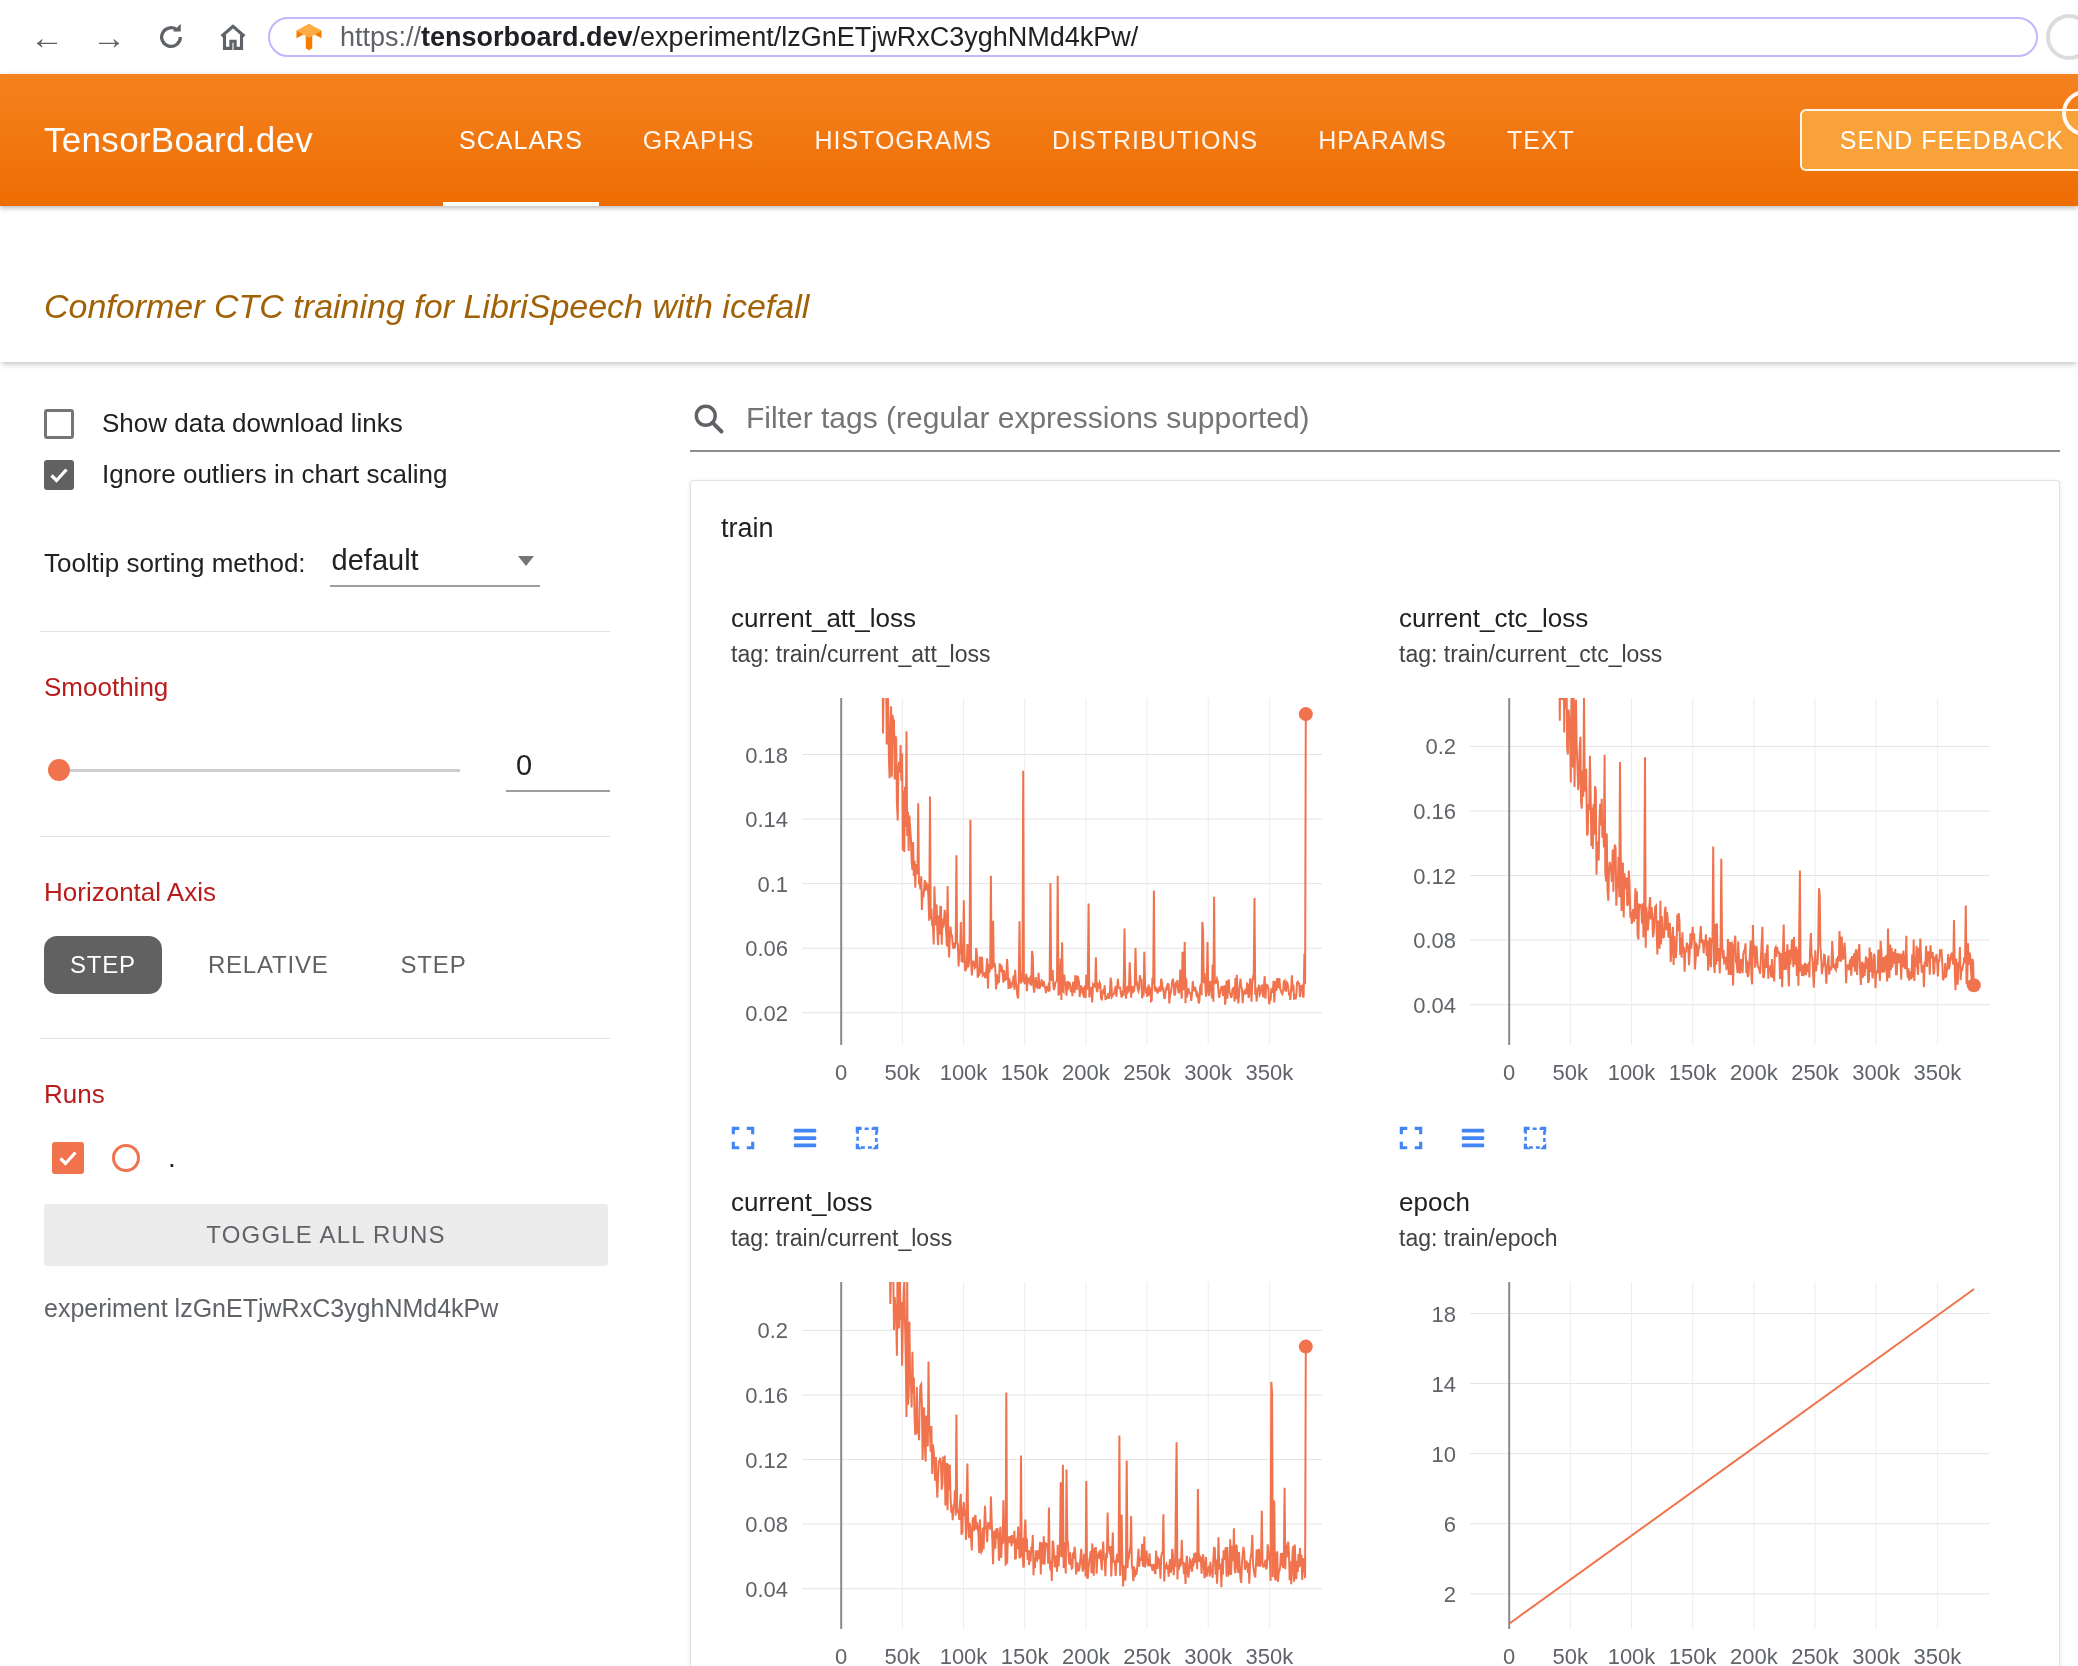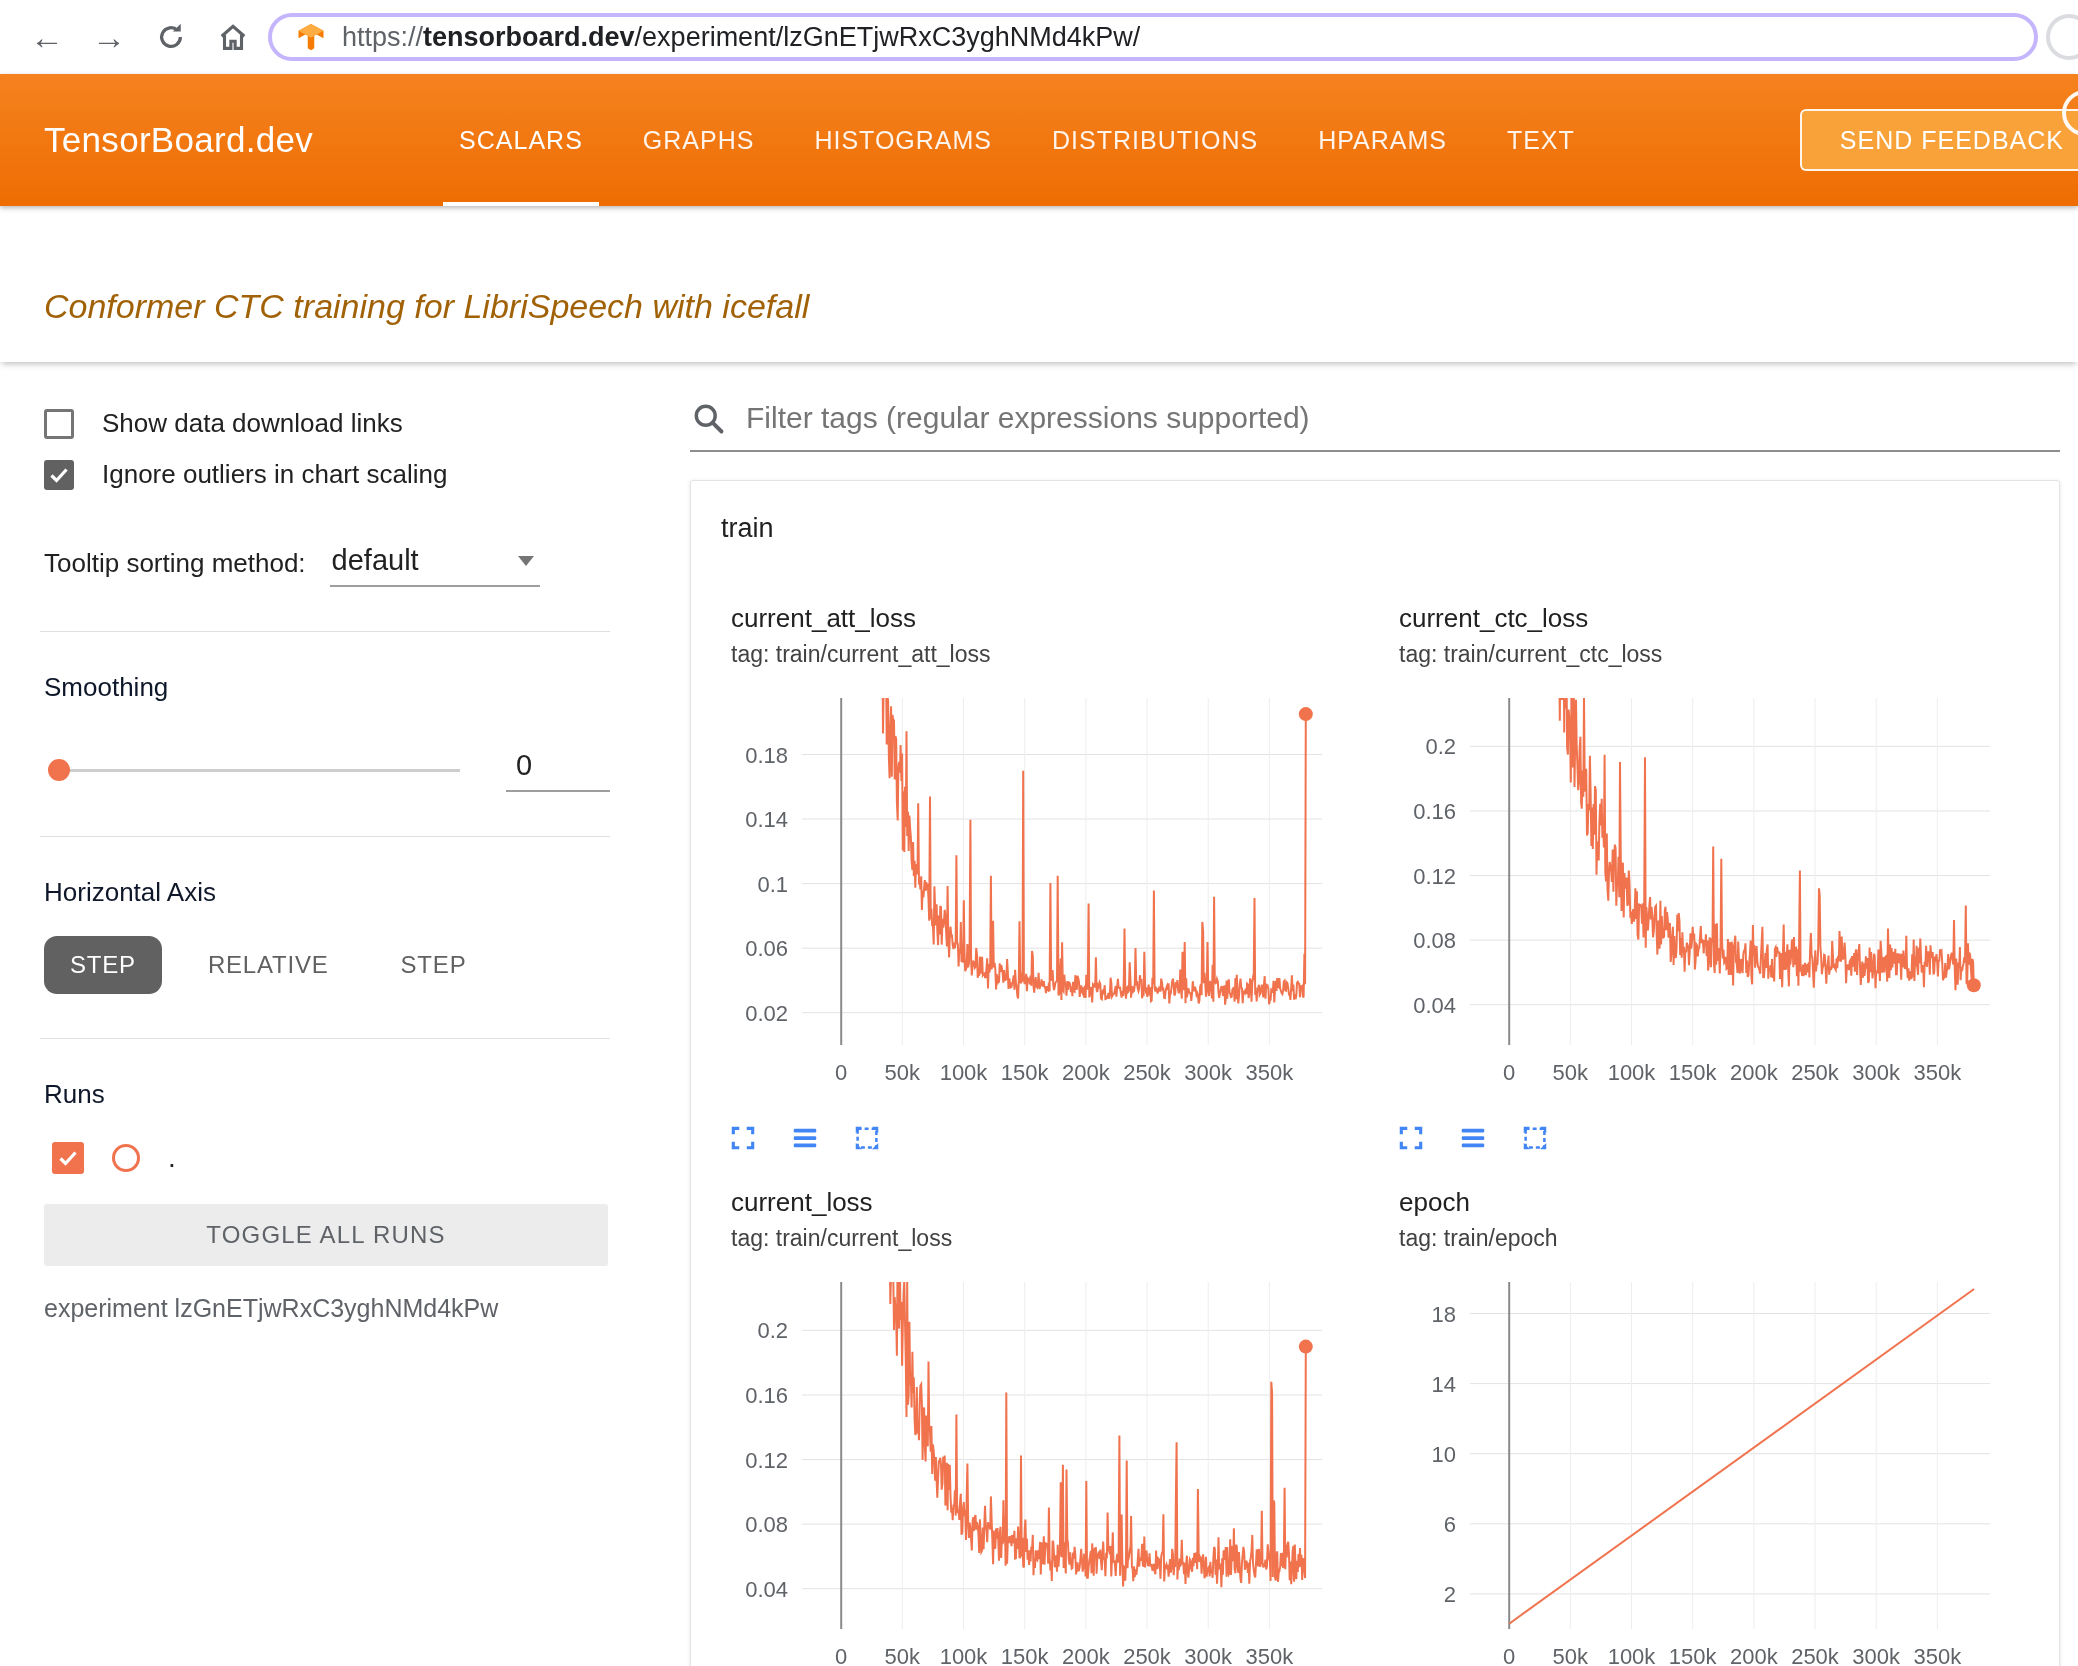--- a/index.html
+++ b/index.html
@@ -4,21 +4,21 @@
 <style>
   * { margin:0; padding:0; box-sizing:border-box; }
   html,body { width:2078px; height:1666px; overflow:hidden; }
   body { font-family:"Liberation Sans","DejaVu Sans",sans-serif; background:#fff; color:#212121; }
   .screen { position:relative; width:2078px; height:1666px; overflow:hidden; background:#fff; }
 
   
   .browser { height:74px; display:flex; align-items:center; padding:0 14px 0 20px; gap:8px; background:#fff; }
   .nav-ico { width:54px; height:54px; display:flex; align-items:center; justify-content:center;
              font-size:34px; color:#5f6368; border-radius:50%; flex:none; }
-  .url-pill { flex:1; height:48px; border:4px solid #c4b5fd; border-radius:30px; display:flex;
+  .url-pill { flex:1; height:40px; border:2px solid #c4b5fd; border-radius:30px; display:flex;
               align-items:center; padding:0 24px; gap:16px; min-width:0; }
   .url-text { font-size:27px; color:#202124; white-space:nowrap; overflow:hidden; }
   .url-text .dim { color:#5f6368; }
   .url-text .domain { font-weight:bold; color:#202124; }
   .browser-avatar { flex:none; width:46px; height:46px; border-radius:50%; border:4px solid #dadce0; margin-right:-28px; }
 
   
   .appbar { position:relative; height:132px; background:linear-gradient(180deg,#f5821f,#ee6d02);
             display:flex; align-items:stretch; box-shadow:0 2px 5px rgba(0,0,0,.28); z-index:3; }
   .logo { align-self:center; margin-left:44px; font-size:35px; font-weight:500; color:#fff; letter-spacing:.3px; }
@@ -52,21 +52,21 @@
   .cbx svg { width:24px; height:24px; }
   .chk-label { font-size:26px; color:#212121; }
   .tooltip-row { display:flex; align-items:flex-end; margin:54px 0 0 44px; gap:24px; }
   .tooltip-label { font-size:26px; color:#212121; padding-bottom:8px; }
   .select { width:210px; display:flex; align-items:center; justify-content:space-between;
             border-bottom:2px solid #9e9e9e; padding:0 6px 8px 2px; }
   .select-value { font-size:29px; color:#212121; }
   .caret { width:0; height:0; border-left:8px solid transparent; border-right:8px solid transparent;
            border-top:10px solid #757575; }
   .divider { border-top:1px solid #e0e0e0; margin:44px 50px 0 40px; }
-  .section-label { font-size:26px; color:#0f172a; margin:40px 0 0 44px; }
+  .section-label { font-size:26px; color:#b91c1c; margin:40px 0 0 44px; }
   .slider-row { display:flex; align-items:center; margin:46px 50px 0 52px; }
   .slider-track { position:relative; flex:1; height:3px; background:#cdcdcd; margin-right:46px; }
   .slider-thumb { position:absolute; left:-4px; top:-10px; width:22px; height:22px; border-radius:50%; background:#f0734e; }
   .slider-value { width:104px; font-size:29px; color:#212121; border-bottom:2px solid #9e9e9e; padding:0 4px 8px 10px; }
   .axis-btns { display:flex; gap:20px; margin:28px 0 0 44px; }
   .axis-btn { font-size:24px; letter-spacing:.8px; color:#616161; padding:15px 26px; border-radius:13px;
               background:transparent; border:none; font-family:inherit; }
   .axis-btn.active { background:#616161; color:#fff; }
   .regex-input { display:block; width:564px; margin:30px 0 0 44px; border:none; outline:none;
                  border-bottom:2px solid #9e9e9e; font-size:26px; color:#212121; padding:0 0 10px 0; font-family:inherit; }

